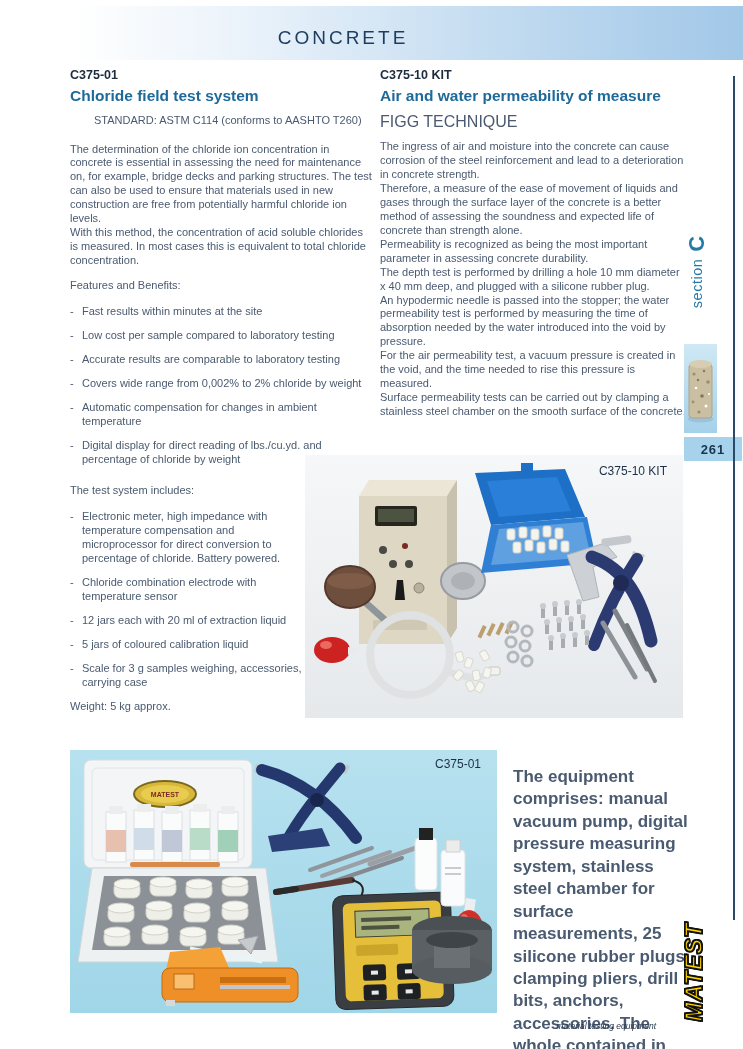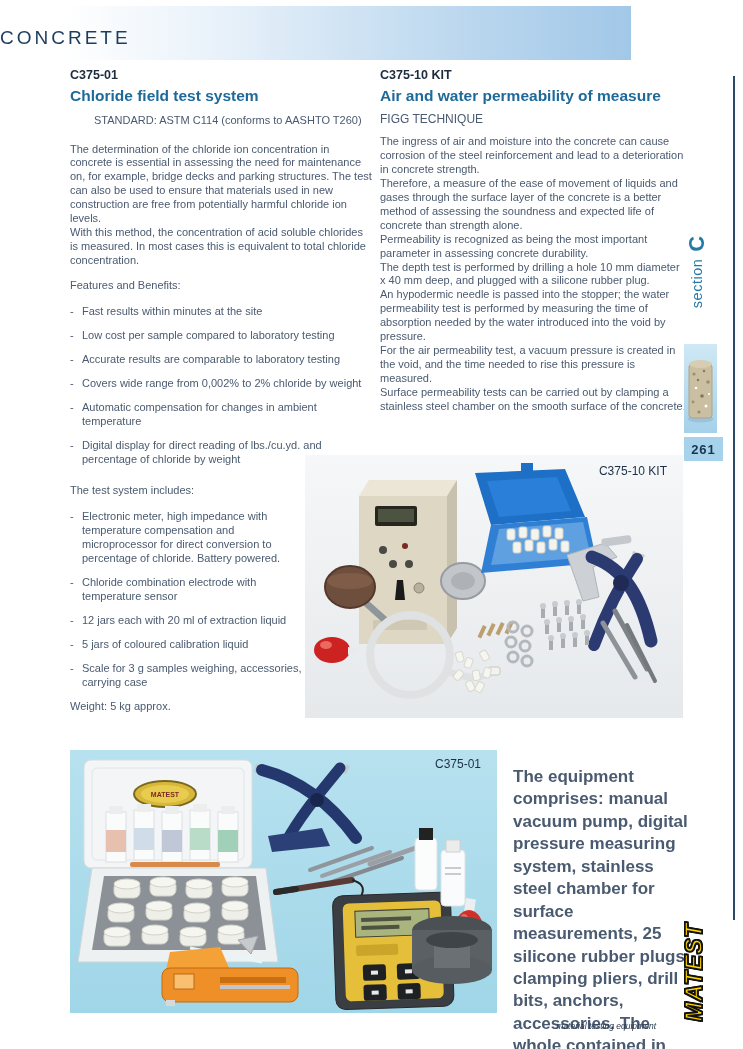--- a/index.html
+++ b/index.html
@@ -1,48 +1,48 @@
 <!DOCTYPE html>
 <html><head>
 <meta charset="utf-8">
 <style>
   html,body{margin:0;padding:0;background:#ffffff;}
   .page{position:relative;width:743px;height:1049px;background:#ffffff;overflow:hidden;
         font-family:"Liberation Sans",sans-serif;color:#4a5a70;}
   
-  .header-bar{position:absolute;left:0;top:6px;width:631px;height:54px;
+  .header-bar{position:absolute;left:0;top:6px;width:743px;height:54px;
     background:linear-gradient(to right,#ffffff 0%,#ffffff 10%,#e9f2fa 34%,#bdd8ef 72%,#a2c8e8 100%);
-    display:flex;align-items:center;justify-content:flex-start;padding-right:57px;box-sizing:border-box;}
+    display:flex;align-items:center;justify-content:center;padding-right:57px;box-sizing:border-box;}
   .header-title{font-size:19px;letter-spacing:3px;color:#1d3c5e;padding-top:10px;}
   
   .code{font-size:12.5px;font-weight:bold;color:#1e2b3c;}
   .prod-title{font-size:15.5px;font-weight:bold;color:#1d6a9a;margin-top:2px;}
   .standard{font-size:11px;margin-top:8px;margin-left:24px;}
-  .technique{font-size:12px;margin-top:6px;}
+  .technique{font-size:16px;margin-top:6px;}
   .bodytext{font-size:11px;line-height:1.27;}
   .bodytext p{margin:0;}
   .intro{margin-top:15px;}
   .feat-label{margin-top:11px;font-size:11px;}
   ul.dashes{list-style:none;margin:12px 0 0;padding:0;font-size:11px;line-height:1.27;}
   ul.dashes li{position:relative;padding-left:12px;margin-bottom:10px;}
   ul.dashes li::before{content:"-";position:absolute;left:0;top:0;}
   
   .col-left{position:absolute;left:70px;top:68px;width:303px;}
   .col-right{position:absolute;left:380px;top:68px;width:307px;}
   .col-right .paras{margin-top:8px;}
   .includes{position:absolute;left:70px;top:484px;width:238px;font-size:11px;line-height:1.27;}
   .includes .weight-line{margin-top:10px;}
   
   .section-rot{position:absolute;left:632px;top:257px;width:130px;height:30px;
      transform:rotate(-90deg);display:flex;align-items:center;justify-content:center;gap:7px;
      color:#2579a9;}
   .section-word{font-size:14.5px;letter-spacing:.5px;}
   .section-letter{font-size:22px;font-weight:bold;}
   .thumb{position:absolute;left:684px;top:344px;width:33px;height:89px;}
-  .page-num-bar{position:absolute;left:684px;top:437px;width:39px;height:24px;background:#a6d2eb;
+  .page-num-bar{position:absolute;left:684px;top:437px;width:58px;height:24px;background:#a6d2eb;
      display:flex;align-items:center;justify-content:center;font-size:13px;font-weight:bold;
      color:#17354f;letter-spacing:1px;}
   .v-rule{position:absolute;left:733px;top:76px;width:2px;height:844px;background:#2b4a66;}
   
   .photo1{position:absolute;left:305px;top:455px;width:378px;height:263px;}
   .photo2{position:absolute;left:70px;top:750px;width:427px;height:263px;}
   .photo-caption{position:absolute;font-size:12px;color:#1c3048;}
   .cap1{right:16px;top:9px;}
   .cap2{right:16px;top:7px;}
   

